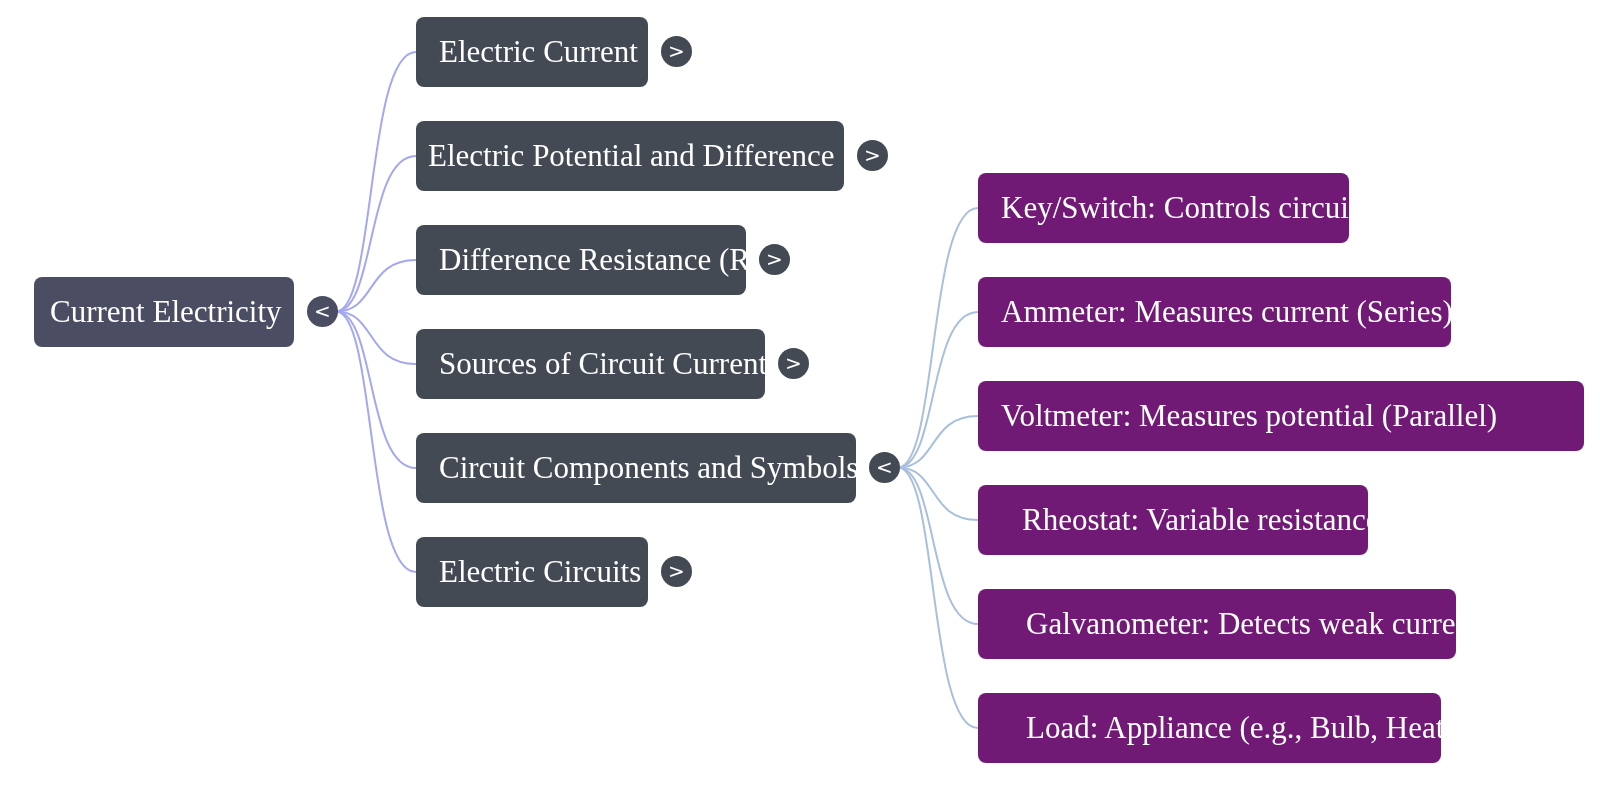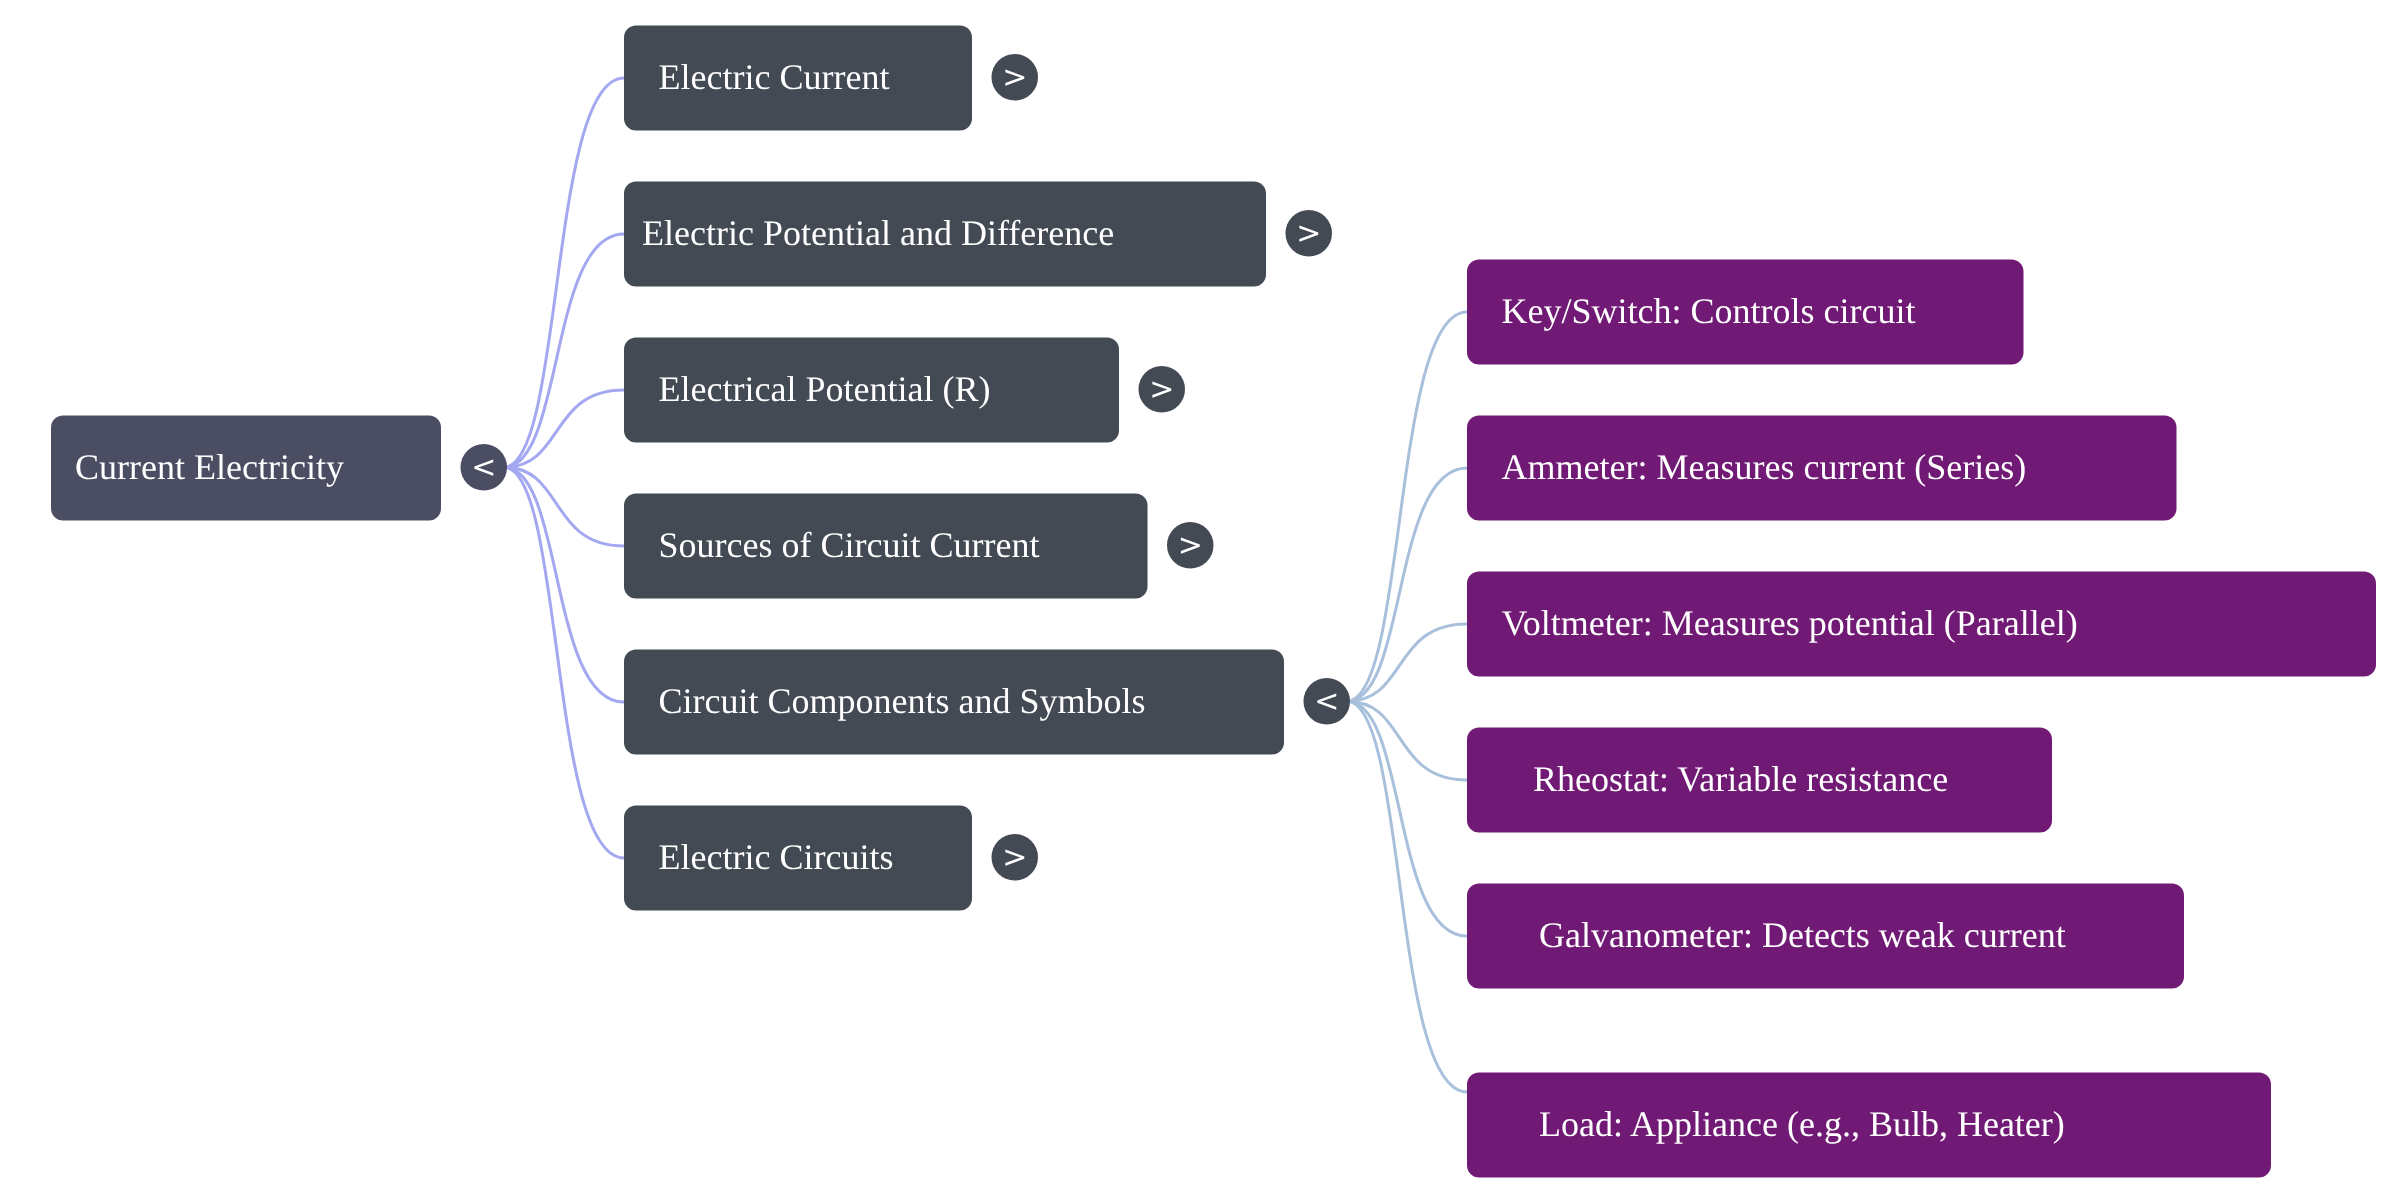--- a/index.html
+++ b/index.html
@@ -1,20 +1,20 @@
 <!DOCTYPE html>
 <html><head>
 <meta charset="utf-8">
 <style>
   html, body { margin:0; padding:0; background:#ffffff; }
   body { width:1600px; height:795px; position:relative; overflow:hidden;
          font-family:"Liberation Serif","DejaVu Serif",serif; }
   #links { position:absolute; left:0; top:0; width:1600px; height:795px; }
   .node { position:absolute; height:70px; border-radius:8px; color:#ffffff;
-          font-size:24px; line-height:70px; padding:0 23px; box-sizing:border-box;
+          font-size:31px; line-height:70px; padding:0 23px; box-sizing:border-box;
           white-space:nowrap; cursor:pointer; }
   .root { background:#4b4d63;padding-left:16px; }
   .lvl1 { background:#434a54; }
   .lvl2 { background:#701a75; }
   .toggle { position:absolute; width:31px; height:31px; border-radius:50%;
             background:#434a54; color:#ffffff; font-family:"DejaVu Sans",sans-serif;
             font-size:20px; line-height:30px; text-align:center; cursor:pointer; }
   .toggle.root-t { background:#4b4d63; }
 </style>
 </head>
@@ -50,21 +50,21 @@
 </div>
 
 <div class="node lvl1" style="left:416px;top:121px;width:428px;padding-left:12px;">
   <span>Electric Potential and Difference</span>
 </div>
 <div class="toggle" style="left:857px;top:140px;">
   <span>&gt;</span>
 </div>
 
 <div class="node lvl1" style="left:416px;top:225px;width:330px;">
-  <span>Electrical Potential (R)</span>
+  <span>Difference Resistance (R)</span>
 </div>
 <div class="toggle" style="left:759px;top:244px;">
   <span>&gt;</span>
 </div>
 
 <div class="node lvl1" style="left:416px;top:329px;width:349px;">
   <span>Sources of Circuit Current</span>
 </div>
 <div class="toggle" style="left:778px;top:348px;">
   <span>&gt;</span>
@@ -92,15 +92,15 @@
 </div>
 <div class="node lvl2" style="left:978px;top:381px;width:606px;">
   <span>Voltmeter: Measures potential (Parallel)</span>
 </div>
 <div class="node lvl2" style="left:978px;top:485px;width:390px;padding-left:44px;">
   <span>Rheostat: Variable resistance</span>
 </div>
 <div class="node lvl2" style="left:978px;top:589px;width:478px;padding-left:48px;">
   <span>Galvanometer: Detects weak current</span>
 </div>
-<div class="node lvl2" style="left:978px;top:715px;width:536px;padding-left:48px;">
+<div class="node lvl2" style="left:978px;top:693px;width:463px;padding-left:48px;">
   <span>Load: Appliance (e.g., Bulb, Heater)</span>
 </div>
 
 </body></html>

